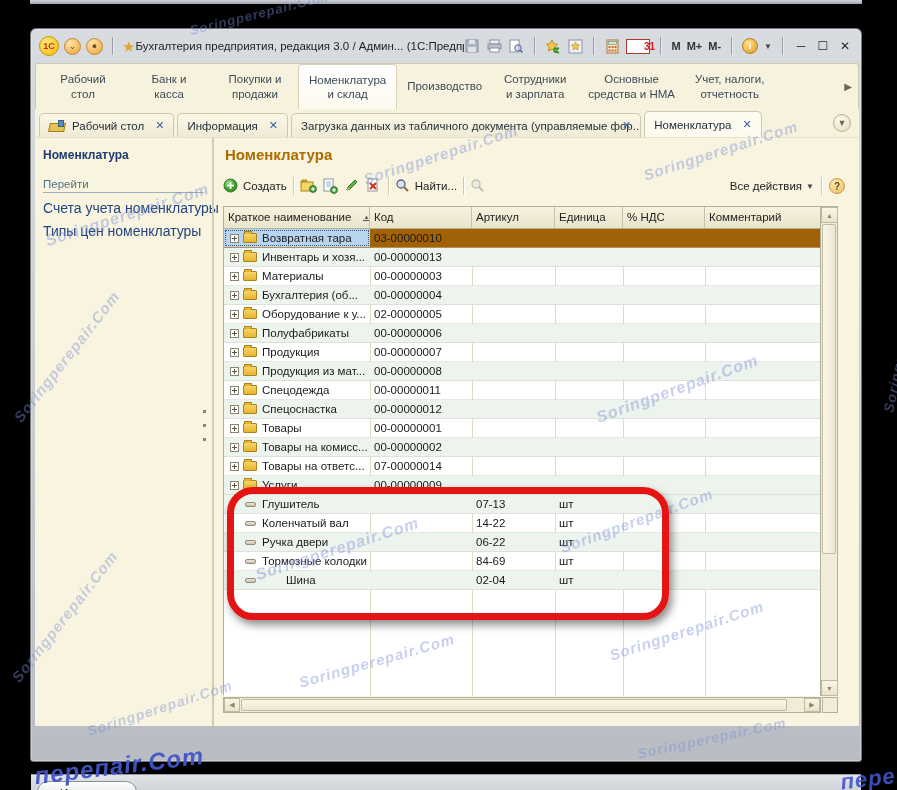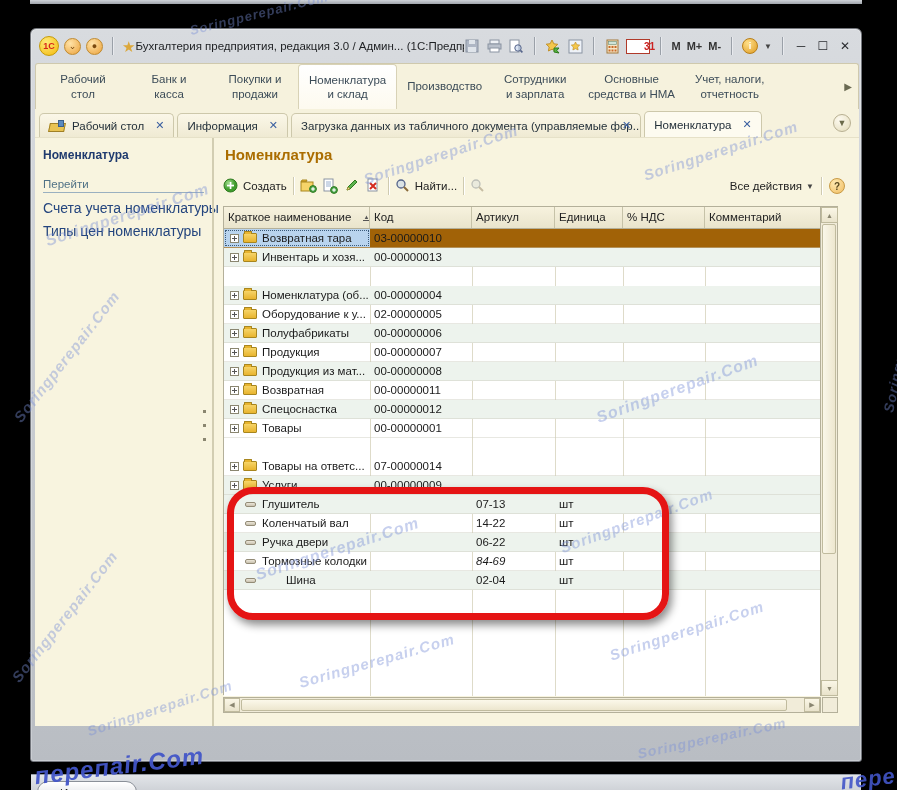--- a/index.html
+++ b/index.html
@@ -361,25 +361,47 @@
                 <div class="cell" style="width: 68px;">
                   <span></span>
                 </div>
                 <div class="cell" style="width: 82px;">
                   <span></span>
                 </div>
                 <div class="cell" style="width: 116px;">
                   <span></span>
                 </div>
               </div>
+              <div class="trow" style="top: 38px; border-bottom: 1px solid rgba(205, 205, 190, 0.45);">
+                <div class="cell ncell" style="width: 146px;">
+                  <span class="plusbox"></span>
+                  <span class="folder"></span>
+                  <span>Материалы</span>
+                </div>
+                <div class="cell" style="width: 102px;">
+                  <span>00-00000003</span>
+                </div>
+                <div class="cell" style="width: 83px;">
+                  <span></span>
+                </div>
+                <div class="cell" style="width: 68px;">
+                  <span></span>
+                </div>
+                <div class="cell" style="width: 82px;">
+                  <span></span>
+                </div>
+                <div class="cell" style="width: 116px;">
+                  <span></span>
+                </div>
+              </div>
               <div class="trow tint" style="top: 57px; border-bottom: 1px solid rgba(205, 205, 190, 0.45);">
                 <div class="cell ncell" style="width: 146px;">
                   <span class="plusbox"></span>
                   <span class="folder"></span>
-                  <span>Номенклатура (об...</span>
+                  <span>Бухгалтерия (об...</span>
                 </div>
                 <div class="cell" style="width: 102px;">
                   <span>00-00000004</span>
                 </div>
                 <div class="cell" style="width: 83px;">
                   <span></span>
                 </div>
                 <div class="cell" style="width: 68px;">
                   <span></span>
                 </div>
@@ -475,21 +497,21 @@
                   <span></span>
                 </div>
                 <div class="cell" style="width: 116px;">
                   <span></span>
                 </div>
               </div>
               <div class="trow" style="top: 152px; border-bottom: 1px solid rgba(205, 205, 190, 0.45);">
                 <div class="cell ncell" style="width: 146px;">
                   <span class="plusbox"></span>
                   <span class="folder"></span>
-                  <span>Возвратная</span>
+                  <span>Спецодежда</span>
                 </div>
                 <div class="cell" style="width: 102px;">
                   <span>00-00000011</span>
                 </div>
                 <div class="cell" style="width: 83px;">
                   <span></span>
                 </div>
                 <div class="cell" style="width: 68px;">
                   <span></span>
                 </div>
@@ -523,20 +545,42 @@
                 </div>
               </div>
               <div class="trow" style="top: 190px; border-bottom: 1px solid rgba(205, 205, 190, 0.45);">
                 <div class="cell ncell" style="width: 146px;">
                   <span class="plusbox"></span>
                   <span class="folder"></span>
                   <span>Товары</span>
                 </div>
                 <div class="cell" style="width: 102px;">
                   <span>00-00000001</span>
+                </div>
+                <div class="cell" style="width: 83px;">
+                  <span></span>
+                </div>
+                <div class="cell" style="width: 68px;">
+                  <span></span>
+                </div>
+                <div class="cell" style="width: 82px;">
+                  <span></span>
+                </div>
+                <div class="cell" style="width: 116px;">
+                  <span></span>
+                </div>
+              </div>
+              <div class="trow tint" style="top: 209px; border-bottom: 1px solid rgba(205, 205, 190, 0.45);">
+                <div class="cell ncell" style="width: 146px;">
+                  <span class="plusbox"></span>
+                  <span class="folder"></span>
+                  <span>Товары на комисс...</span>
+                </div>
+                <div class="cell" style="width: 102px;">
+                  <span>00-00000002</span>
                 </div>
                 <div class="cell" style="width: 83px;">
                   <span></span>
                 </div>
                 <div class="cell" style="width: 68px;">
                   <span></span>
                 </div>
                 <div class="cell" style="width: 82px;">
                   <span></span>
                 </div>
@@ -652,21 +696,21 @@
                 </div>
               </div>
               <div class="trow" style="top: 323px; border-bottom: 1px solid rgba(205, 205, 190, 0.45);">
                 <div class="cell ncell" style="width: 146px;">
                   <span class="itemic"></span>
                   <span>Тормозные колодки</span>
                 </div>
                 <div class="cell" style="width: 102px;">
                   <span></span>
                 </div>
-                <div class="cell" style="width: 83px; font-style: italic;">
+                <div class="cell" style="width: 83px;">
                   <span>84-69</span>
                 </div>
                 <div class="cell" style="width: 68px;">
                   <span>шт</span>
                 </div>
                 <div class="cell" style="width: 82px;">
                   <span></span>
                 </div>
                 <div class="cell" style="width: 116px;">
                   <span></span>

